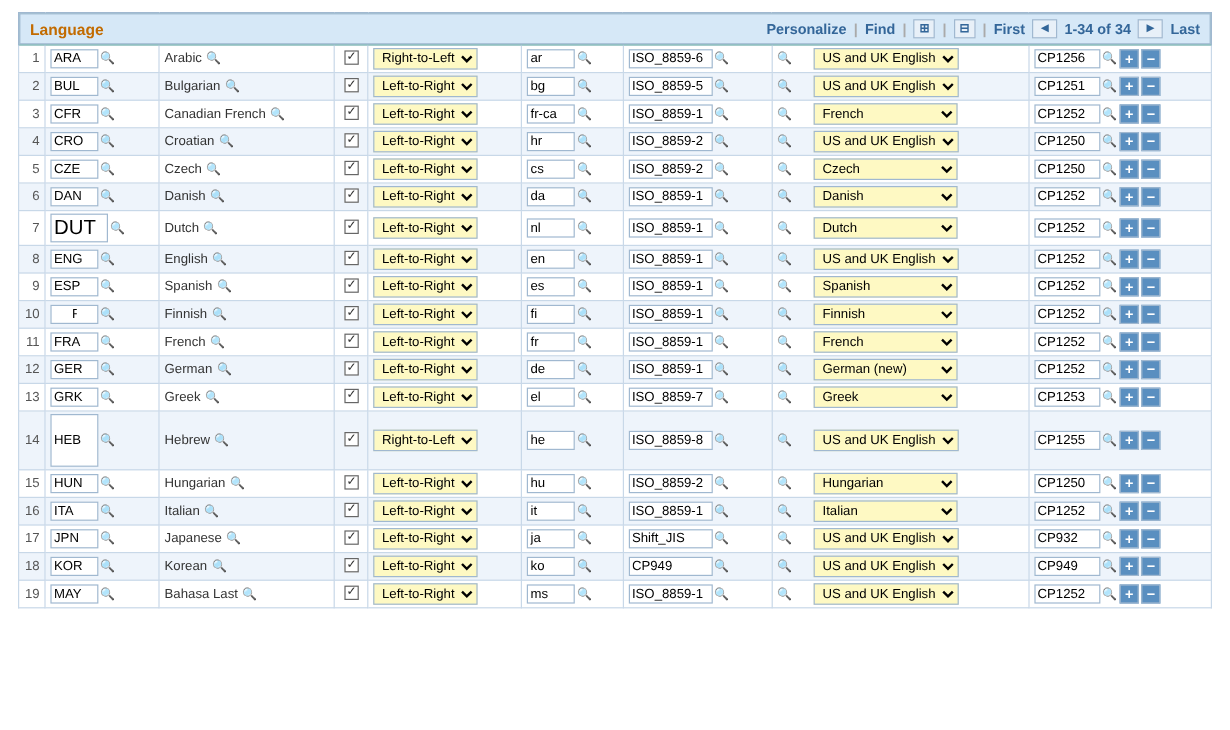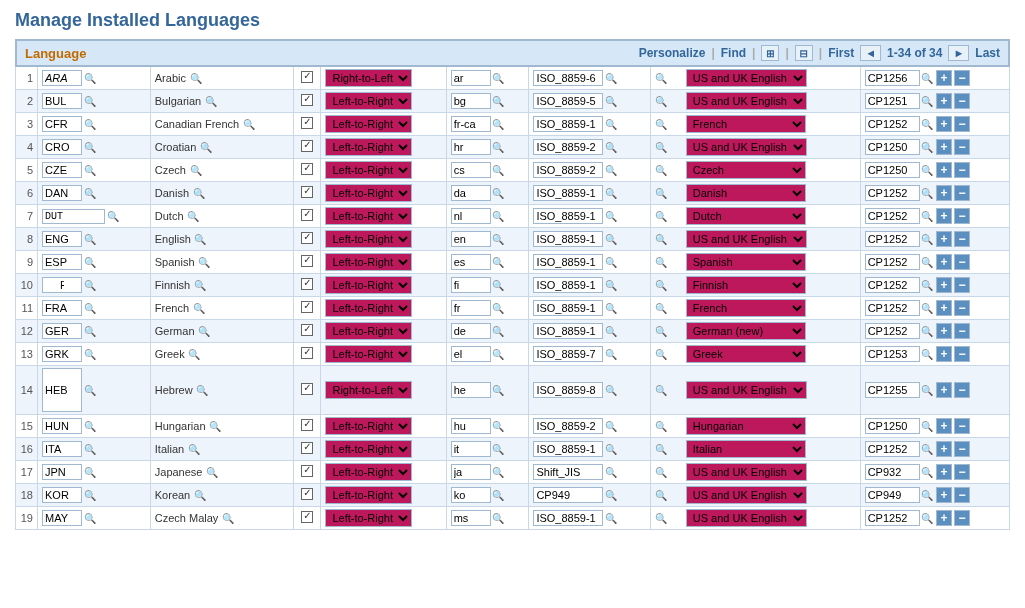--- a/index.html
+++ b/index.html
@@ -21,36 +21,35 @@
     tbody tr:nth-child(even) { background: #eef4fb; }
     tbody tr:nth-child(odd) { background: #fff; }
     td { border: 1px solid #c8d8e8; padding: 2px 4px; font-size: 11px; vertical-align: middle; white-space: nowrap; }
     td.row-num { text-align: right; width: 22px; color: #555; }
     .lang-code { display: flex; align-items: center; gap: 2px; }
     .search-icon { font-size: 10px; color: #666; cursor: pointer; }
     .checkbox-cell { text-align: center; }
     .checkbox { width: 12px; height: 12px; border: 1px solid #666; background: #fff; display: inline-block; position: relative; }
     .checkbox.checked::after { content: '✓'; font-size: 10px; position: absolute; top: -2px; left: 1px; color: #333; }
     .dir-select, .spell-select, .win-select { display: flex; align-items: center; gap: 2px; }
-    .select-box { border: 1px solid #a0b8d0; background: #be185d; font-size: 11px; padding: 1px 2px; min-width: 80px; }
+    .select-box { border: 1px solid #a0b8d0; background: #fef9c3; font-size: 11px; padding: 1px 2px; min-width: 80px; }
     .select-box-wide { min-width: 120px; margin-left: 16px; }
     .iso-cell { display: flex; align-items: center; gap: 2px; }
     .iso-input { border: 1px solid #a0b8d0; width: 40px; font-size: 11px; padding: 1px 2px; }
     .win-input { border: 1px solid #a0b8d0; width: 55px; font-size: 11px; padding: 1px 2px; }
     .action-btns { display: flex; gap: 2px; align-items: center; }
     .add-btn, .del-btn { display: inline-flex; align-items: center; justify-content: center; width: 16px; height: 16px; border: 1px solid #a0b8d0; font-size: 12px; font-weight: bold; cursor: pointer; color: #fff; }
     .add-btn { background: #5a8fc0; }
     .del-btn { background: #5a8fc0; }
     .lookup-icon { font-size: 10px; color: #666; cursor: pointer; }
   </style>
 </head>
 <body>
 
 <div class="page">
-  <div class="page-title">Manage Installed Languages</div>
 
   <table>
     <thead>
       <tr>
         <th colspan="9" style="padding:0; border:1px solid #a0b8d0;">
           <div class="toolbar">
             <span class="toolbar-left">Language</span>
             <div class="toolbar-right">
               <a>Personalize</a>
               <span class="separator">|</span>
@@ -68,21 +67,21 @@
             </div>
           </div>
         </th>
       </tr>
     </thead>
     <tbody id="table-body">
     <tr>
           <td class="row-num">1</td>
           <td>
             <div class="lang-code">
-              <input type="text" value="ARA" style="border: 1px solid rgb(160, 184, 208); width: 40px; font-size: 11px; padding: 1px 2px; font-style: italic;">
+              <input type="text" value="ARA" style="border: 1px solid rgb(160, 184, 208); width: 40px; font-size: 11px; padding: 1px 2px;">
               <span class="search-icon">🔍</span>
             </div>
           </td>
           <td>
             <div class="lang-code">
               <span style="white-space:nowrap;">Arabic</span>
               <span class="search-icon" style="margin-left:2px;">🔍</span>
             </div>
           </td>
           <td class="checkbox-cell"><span class="checkbox checked"></span></td>
@@ -362,21 +361,21 @@
                 <button class="add-btn">+</button>
                 <button class="del-btn">−</button>
               </div>
             </div>
           </td>
         </tr>
         <tr>
           <td class="row-num">7</td>
           <td>
             <div class="lang-code">
-              <input type="text" value="DUT" style="border: 1px solid rgb(160, 184, 208); width: 63px; font-size: 10px; padding: 1px 2px; font-family: Liberation Mono, monospace;">
+              <input type="text" value="DUT" style="border: 1px solid rgb(160, 184, 208); width: 48px; font-size: 17px; padding: 1px 2px;">
               <span class="search-icon">🔍</span>
             </div>
           </td>
           <td>
             <div class="lang-code">
               <span style="white-space:nowrap;">Dutch</span>
               <span class="search-icon" style="margin-left:2px;">🔍</span>
             </div>
           </td>
           <td class="checkbox-cell"><span class="checkbox checked"></span></td>
@@ -956,21 +955,21 @@
         <tr>
           <td class="row-num">19</td>
           <td>
             <div class="lang-code">
               <input type="text" value="MAY" style="border: 1px solid rgb(160, 184, 208); width: 40px; font-size: 11px; padding: 1px 2px;">
               <span class="search-icon">🔍</span>
             </div>
           </td>
           <td>
             <div class="lang-code">
-              <span style="white-space:nowrap;">Czech Malay</span>
+              <span style="white-space:nowrap;">Bahasa Last</span>
               <span class="search-icon" style="margin-left:2px;">🔍</span>
             </div>
           </td>
           <td class="checkbox-cell"><span class="checkbox checked"></span></td>
           <td>
             <div class="dir-select">
               <select class="select-box"><option>Left-to-Right</option></select>
             </div>
           </td>
           <td>

